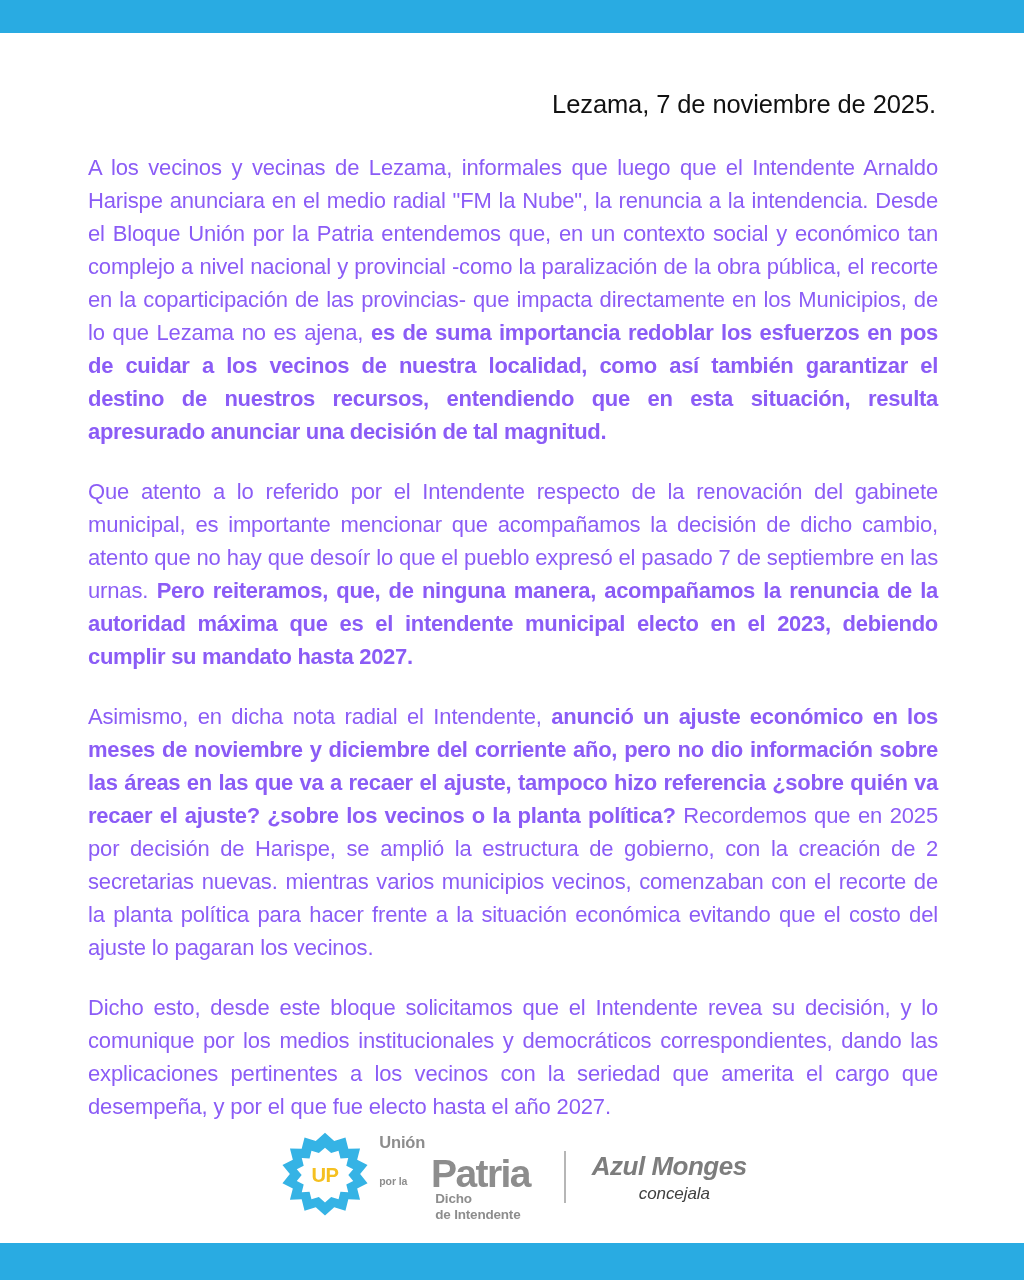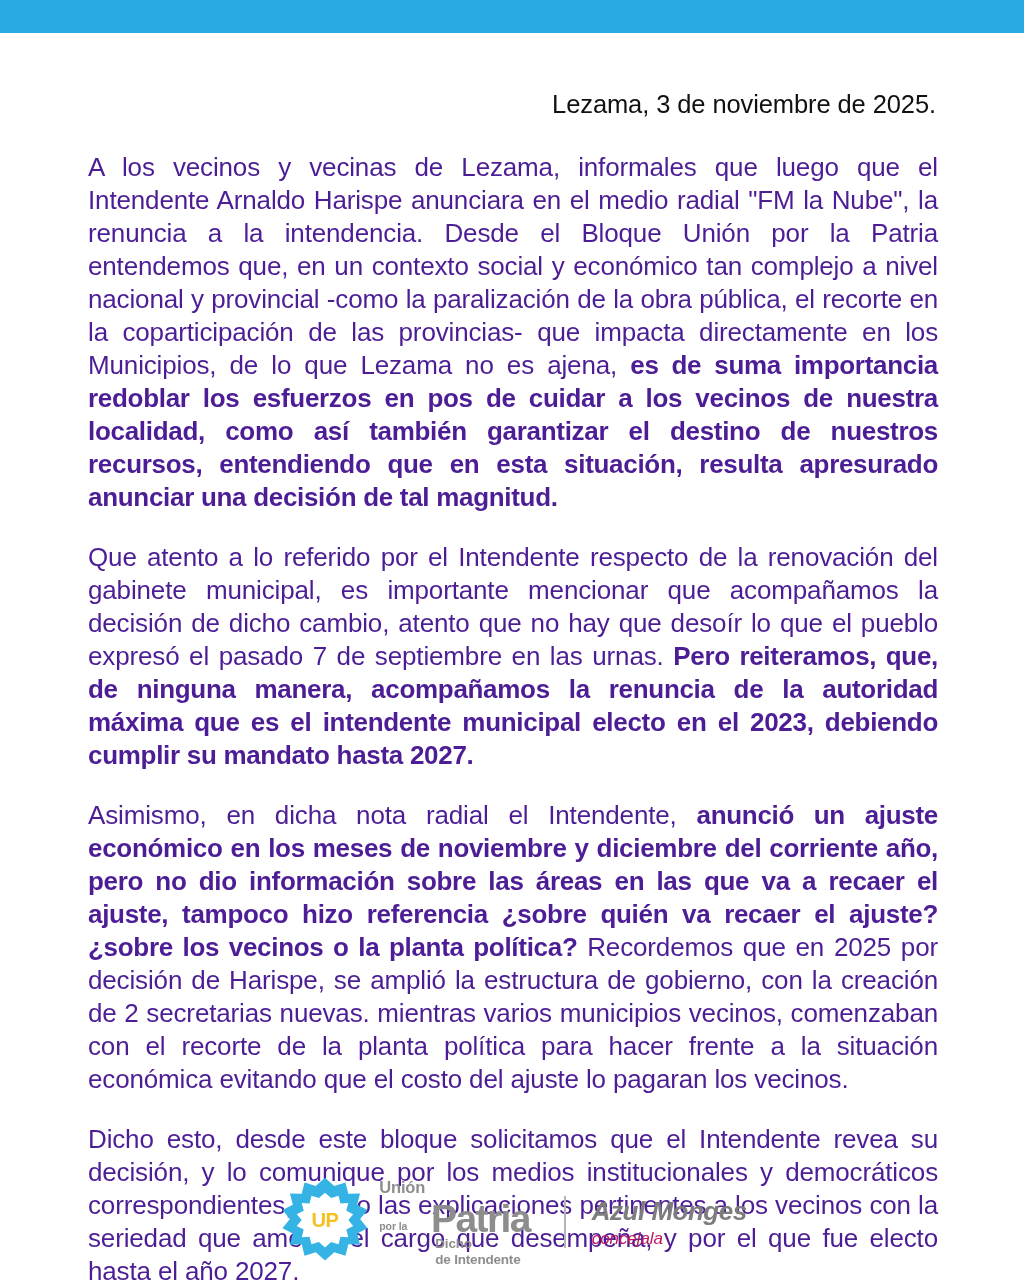--- a/index.html
+++ b/index.html
@@ -51,23 +51,23 @@
     margin-bottom: 0;
     padding-right: 2px;
   }
   .body-copy {
     margin-top: 32px;
   }
   p.para {
     margin: 16px 0 27px 0;
     text-align: justify;
     text-justify: inter-word;
-    font-size: 26px;
+    font-size: 22px;
     line-height: 33.0px;
-    color: #4c1d95;
+    color: #8b5cf6;
     letter-spacing: -0.15px;
     word-spacing: 0px;
   }
   p.para:last-child {
     margin-bottom: 0;
   }
   p.para b, p.para .b {
     font-weight: bold;
     letter-spacing: -0.3px;
   }
@@ -157,35 +157,36 @@
   .person .name {
     display: block;
     font-size: 26px;
     font-weight: bold;
     color: #7d7d7d;
     letter-spacing: -0.5px;
   }
   .person .role {
     display: block;
     font-size: 17px;
-    color: #be185d;
+    color: #404040;
     letter-spacing: -0.1px;
     margin-top: 6px;
+    margin-left: 47px;
   }
 </style>
 </head>
 <body>
 
 <div class="page">
 
   <div class="bar-top"></div>
 
   <div class="sheet">
 
-    <div class="date-line">Lezama, 3 de noviembre de 2025.</div>
+    <div class="date-line">Lezama, 7 de noviembre de 2025.</div>
 
     <div class="body-copy">
 
       <p class="para">
         <span class="r">A los vecinos y vecinas de Lezama, informales que luego que el Intendente Arnaldo Harispe anunciara en el medio radial "FM la Nube", la renuncia a la intendencia. Desde el Bloque Unión por la Patria entendemos que, en un contexto social y económico tan complejo a nivel nacional y provincial  -como la paralización de la obra pública, el recorte en la coparticipación de las provincias- que impacta directamente en los Municipios, de lo que Lezama no es ajena, </span><span class="b">es de suma importancia redoblar los esfuerzos en pos de cuidar a los vecinos de nuestra localidad, como así también garantizar el destino de nuestros recursos, entendiendo que en esta situación, resulta apresurado anunciar una decisión de tal magnitud.</span>
       </p>
 
       <p class="para">
         <span class="r">Que atento a lo referido por el Intendente respecto de la renovación del gabinete municipal, es importante mencionar que acompañamos la decisión de dicho cambio, atento que no hay que desoír lo que el pueblo expresó el pasado 7 de septiembre en las urnas. </span><span class="b">Pero reiteramos, que, de ninguna manera, acompañamos la renuncia de la autoridad máxima que es el intendente municipal electo en el 2023, debiendo cumplir su mandato hasta 2027.</span>
       </p>

